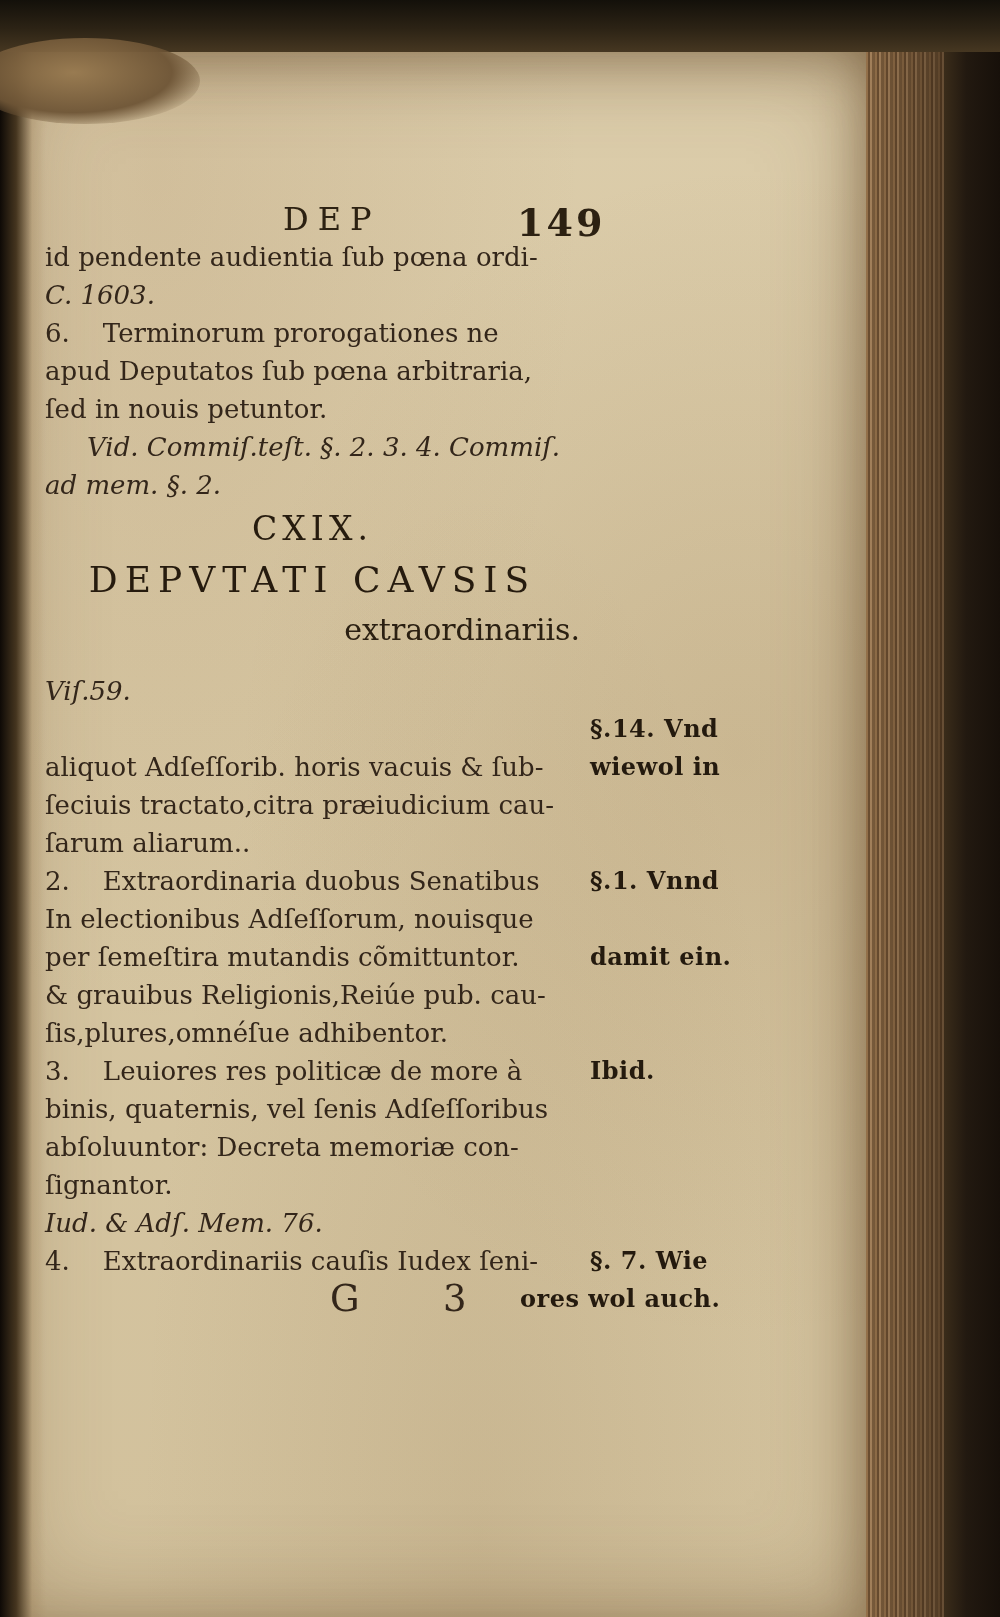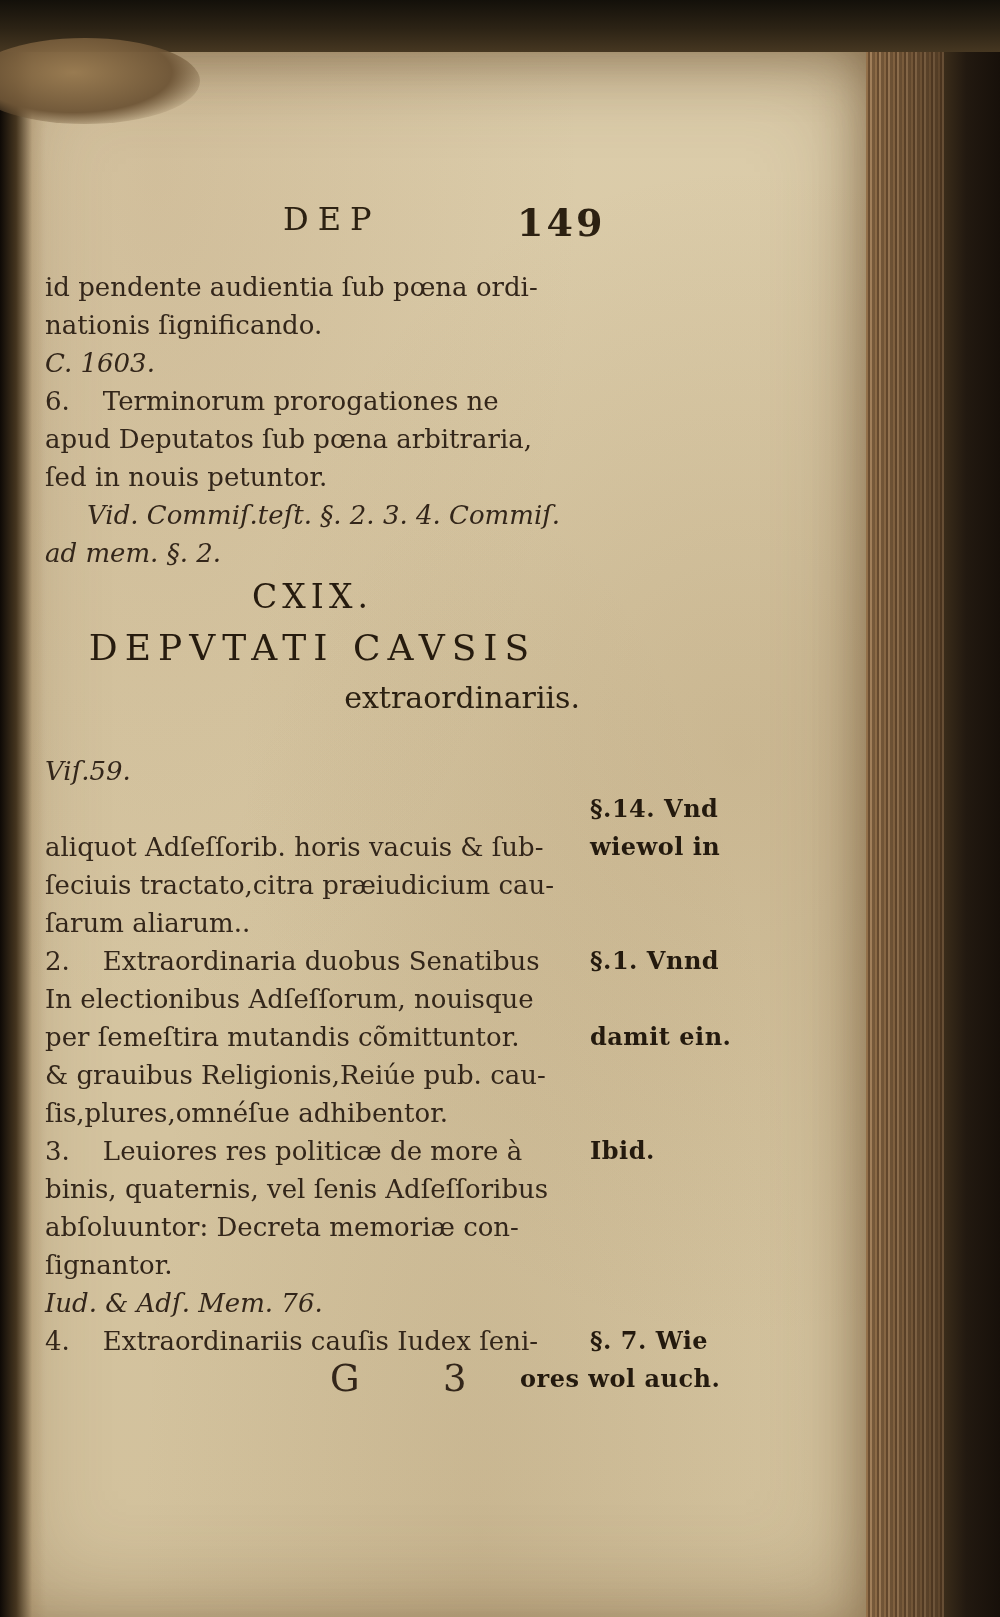--- a/index.html
+++ b/index.html
@@ -49,29 +49,29 @@
     position:absolute; left:944px; top:0; width:56px; height:1617px;
     background:linear-gradient(90deg,#3a2c1a 0%,#221910 40%,#17100a 100%);
   }
 
   
   .header { position:absolute; left:45px; top:200px; width:535px; height:44px;
     color:#2c2112; }
   .hdr-title { position:absolute; left:238px; top:0; font-size:32px; letter-spacing:9px; }
   .hdr-num   { position:absolute; left:472px; top:0; font-size:38px; letter-spacing:3px;font-weight:bold; }
 
-  .text-block { position:absolute; left:45px; top:268px; width:535px; color:#33261a; }
+  .text-block { position:absolute; left:45px; top:238px; width:535px; color:#33261a; }
   .line { position:relative; height:38px; line-height:38px; font-size:26px; white-space:pre; }
   .c  { }
   .it { font-style:italic; }
   .indent { padding-left:42px;font-style:italic; }
   .h1 { height:50px; line-height:50px; font-size:33px; letter-spacing:5px; text-align:center; color:#261b0e; }
   .h2 { height:52px; line-height:52px; font-size:36px; letter-spacing:7px; text-align:center; color:#261b0e; }
   .h3 { height:48px; line-height:48px; font-size:30px; text-align:right; color:#2b2012; }
-  .gap-top { margin-top:30px;font-style:italic; }
+  .gap-top { margin-top:18px;font-style:italic; }
   .note {
     position:absolute; left:545px; top:0; white-space:nowrap;
     font-size:24px; font-weight:bold; font-style:normal; letter-spacing:.5px; color:#241a0e;
   }
   .sig { height:44px; }
   .sigmark { position:absolute; left:285px; letter-spacing:20px; font-size:37px; }
   .note-sig { left:475px; }
 </style>
 </head>
 <body>
@@ -86,21 +86,20 @@
     <div class="leather-blob"></div>
   </div>
 
   <div class="header">
     <span class="hdr-title">DEP</span>
     <span class="hdr-num">149</span>
   </div>
 
   <div class="text-block">
     <div class="line"><span>id pendente audientia ſub pœna ordi-</span></div>
-    <div class="line"><span>nationis ſignificando.</span></div>
     <div class="line c it"><span>C. 1603.</span></div>
     <div class="line"><span>6.    Terminorum prorogationes ne</span></div>
     <div class="line"><span>apud Deputatos ſub pœna arbitraria,</span></div>
     <div class="line"><span>ſed in nouis petuntor.</span></div>
     <div class="line it indent"><span>Vid. Commiſ.teſt. §. 2. 3. 4. Commiſ.</span></div>
     <div class="line it"><span>ad mem. §. 2.</span></div>
     <div class="line h1"><span>CXIX.</span></div>
     <div class="line h2"><span>DEPVTATI CAVSIS</span></div>
     <div class="line h3"><span>extraordinariis.</span></div>
     <div class="line c it gap-top"><span>Viſ.59.</span></div>

